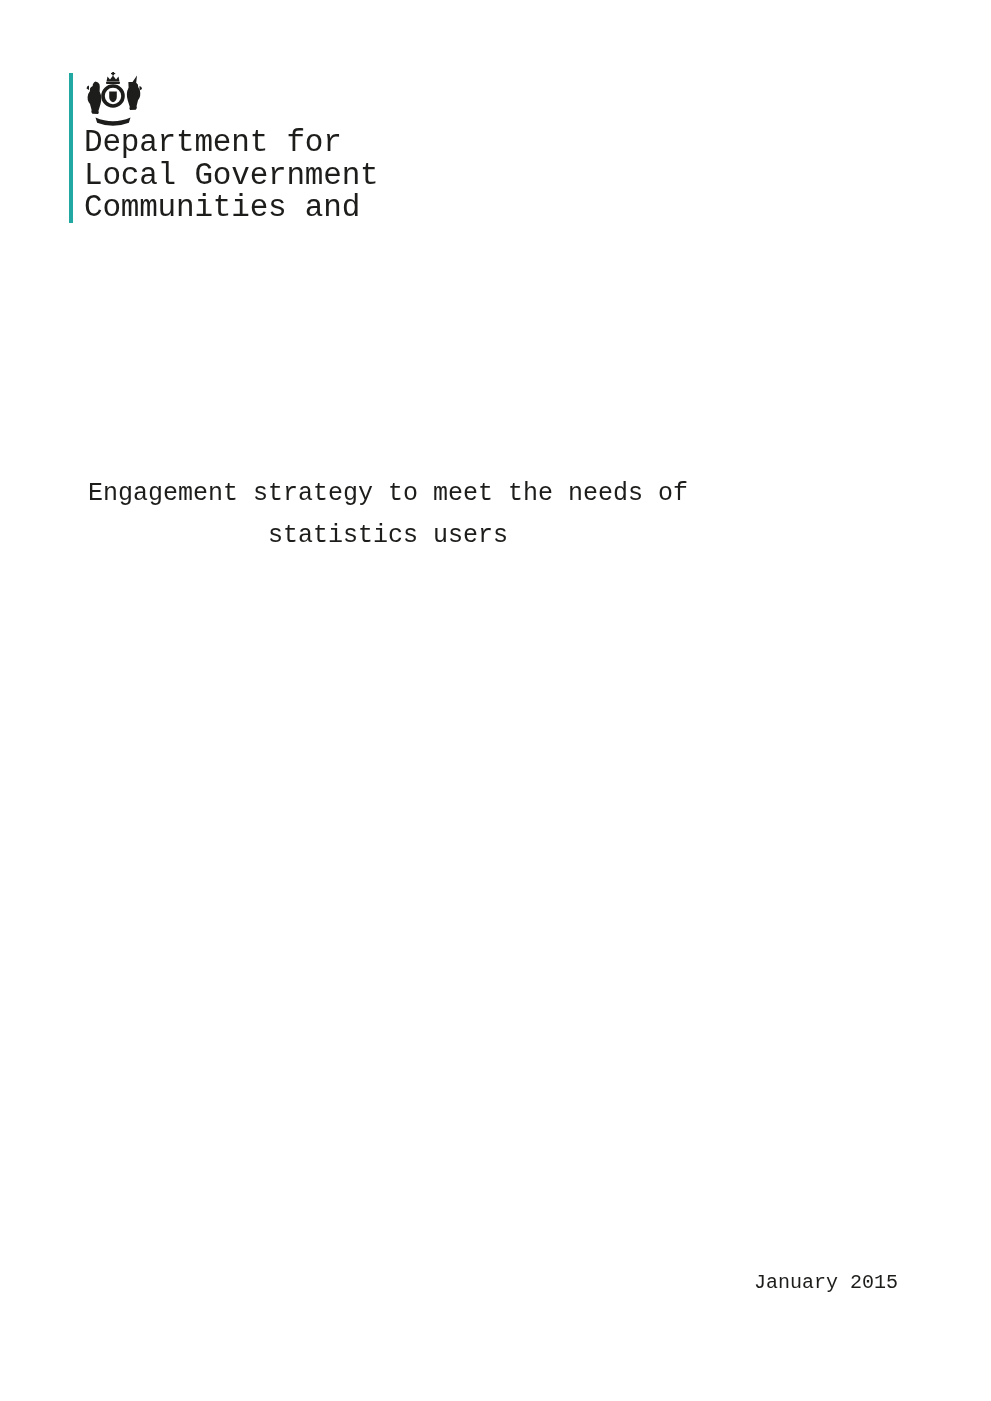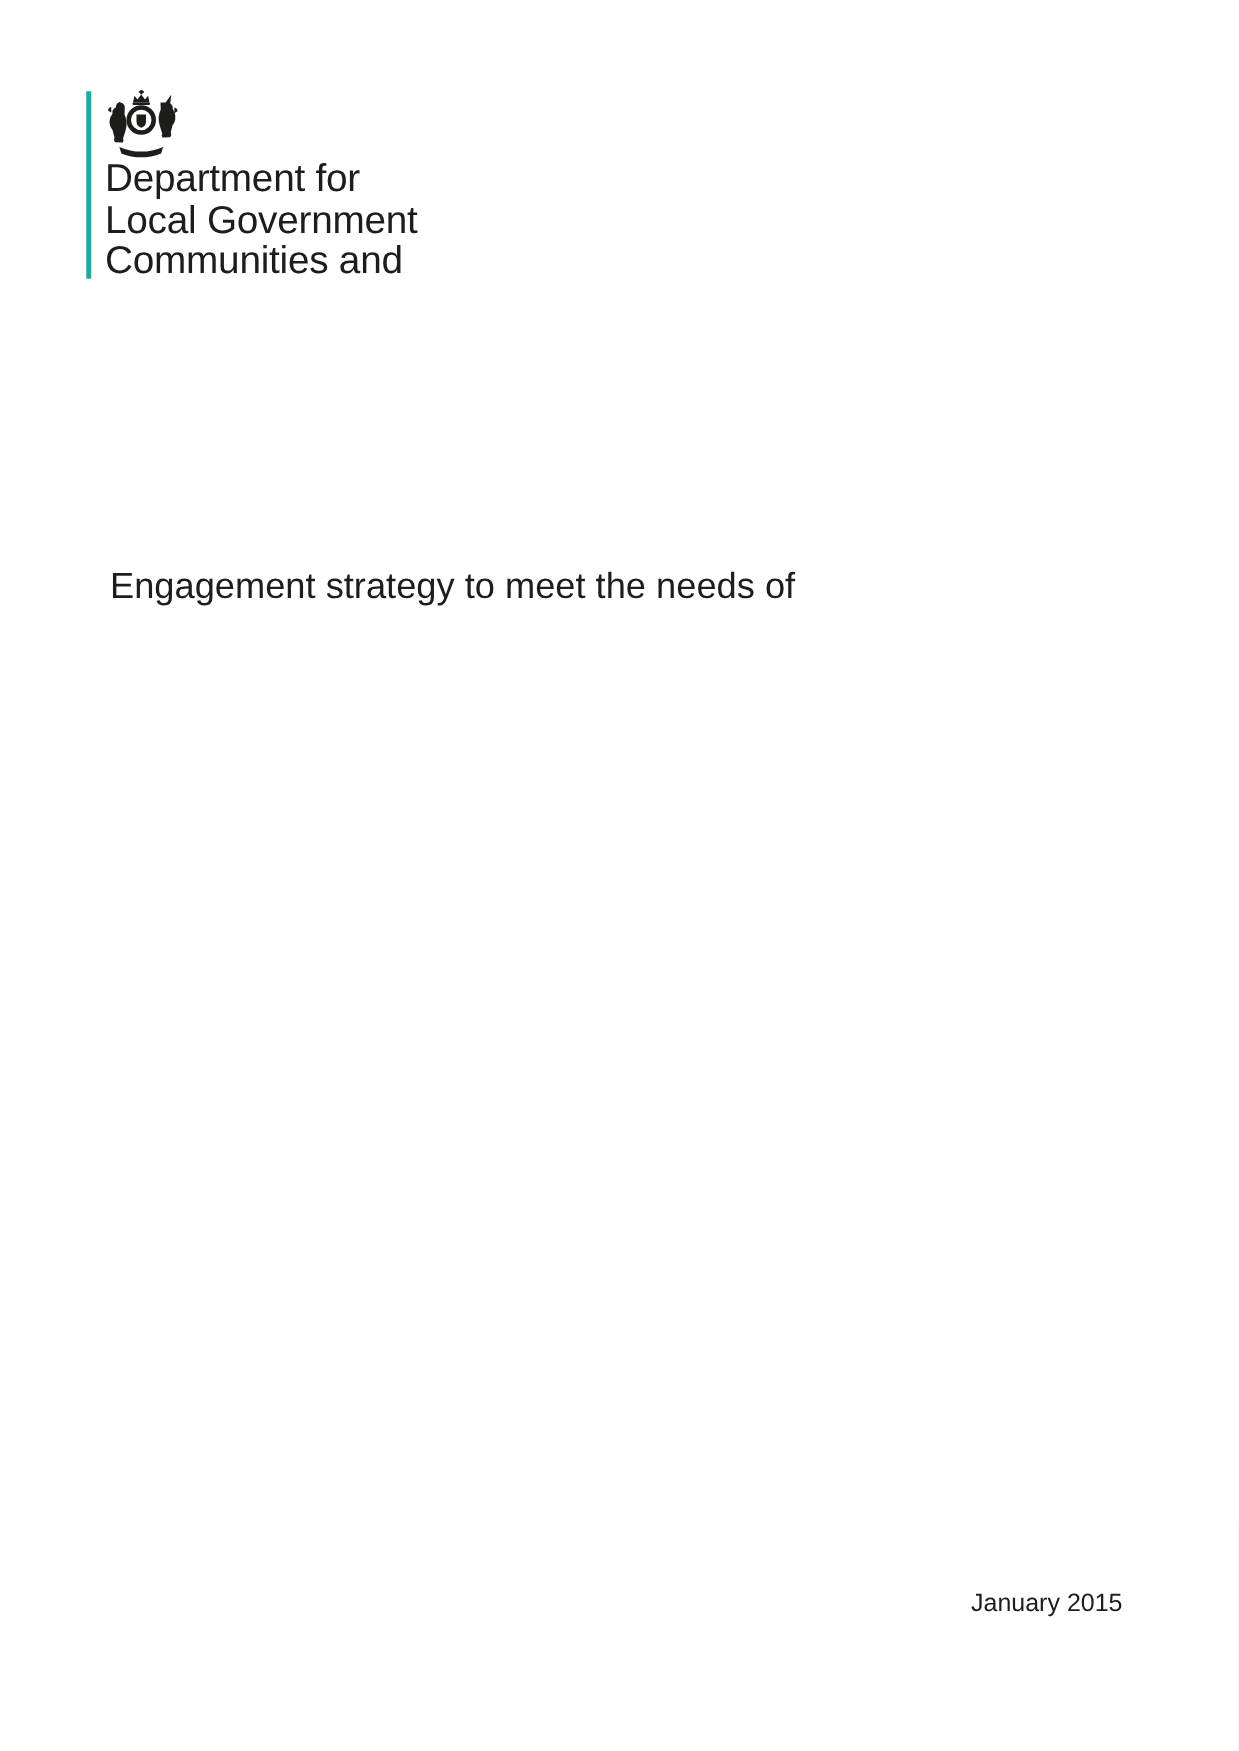--- a/index.html
+++ b/index.html
@@ -2,21 +2,21 @@
 <html><head>
 <meta charset="utf-8">
 <style>
   html, body { margin: 0; padding: 0; background: #e8e8e8; }
   .page {
     position: relative;
     width: 991px;
     height: 1401px;
     margin: 0 auto;
     background: var(--page-bg, #ffffff);
-    font-family: Liberation Sans, sans-serif;
+    font-family: Liberation Mono, monospace;
     color: var(--text, #1d1d1b);
     overflow: hidden;
   }
 
   
   .logo-bar {
     position: absolute;
     left: 69px;
     top: 73px;
     width: 4px;
@@ -39,23 +39,23 @@
     line-height: 32.5px;
     letter-spacing: -0.2px;
     white-space: nowrap;
   }
   .logo-name span { display: block; }
 
   
   .doc-title {
     position: absolute;
     left: 88px;
-    top: 448px;
+    top: 473px;
     margin: 0;
-    font-size: 29px;
+    font-size: 25px;
     font-weight: 400;
     line-height: 42px;
     letter-spacing: 0;
     white-space: nowrap;
     text-align: center;
   }
   .doc-title span { display: block; }
 
   
   .footer-block {
@@ -102,19 +102,20 @@
 
     <div class="logo-name">
       <span>Department for</span>
       <span>Local Government</span>
       <span>Communities and</span>
     </div>
   </header>
 
   <h1 class="doc-title">
     <span>Engagement strategy to meet the needs of</span>
+    <span>statistics users</span>
   </h1>
 
   <footer class="footer-block">
     <div>January 2015</div>
   </footer>
 
 </div>
 
 </body></html>

